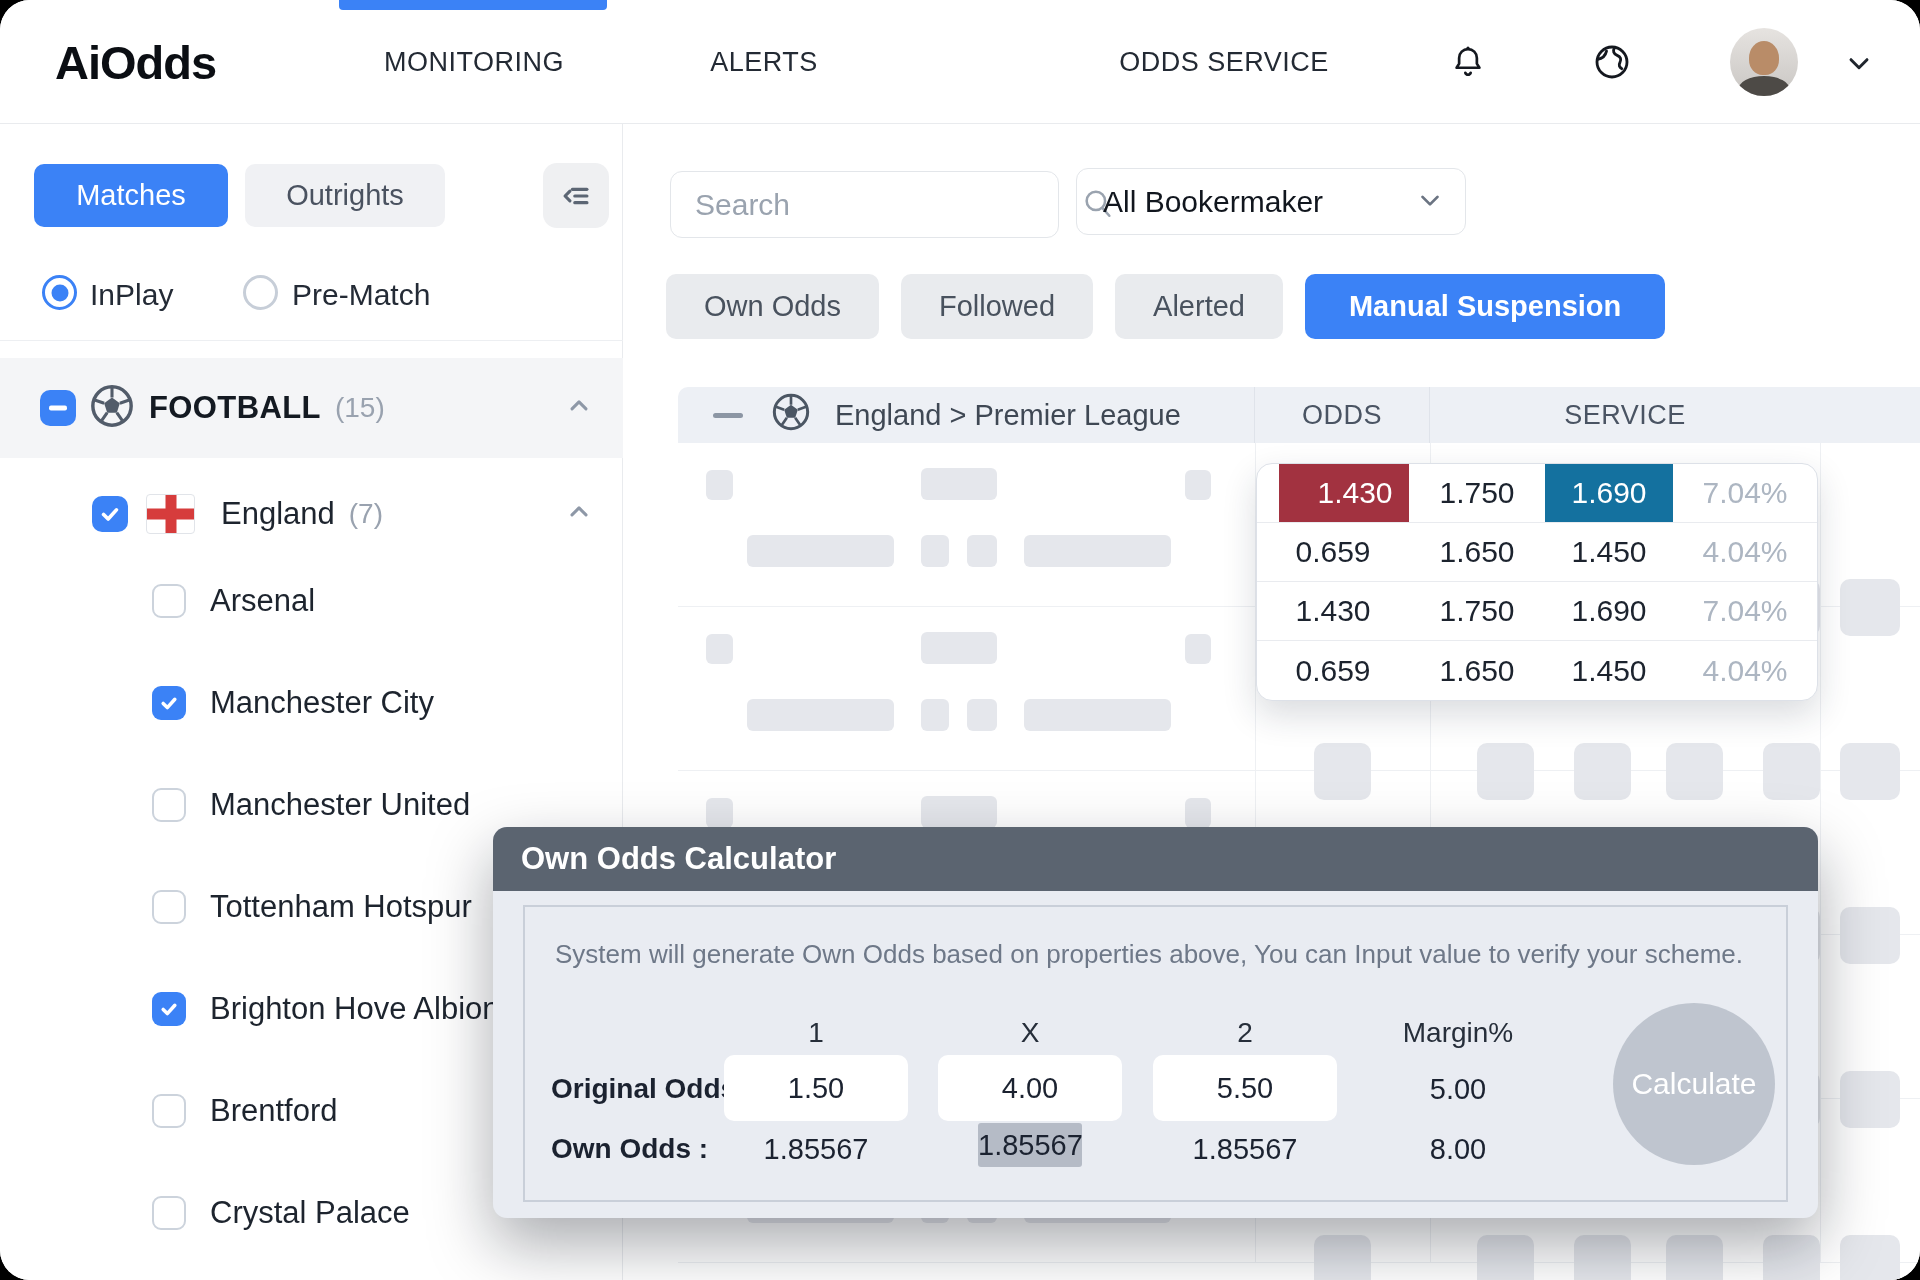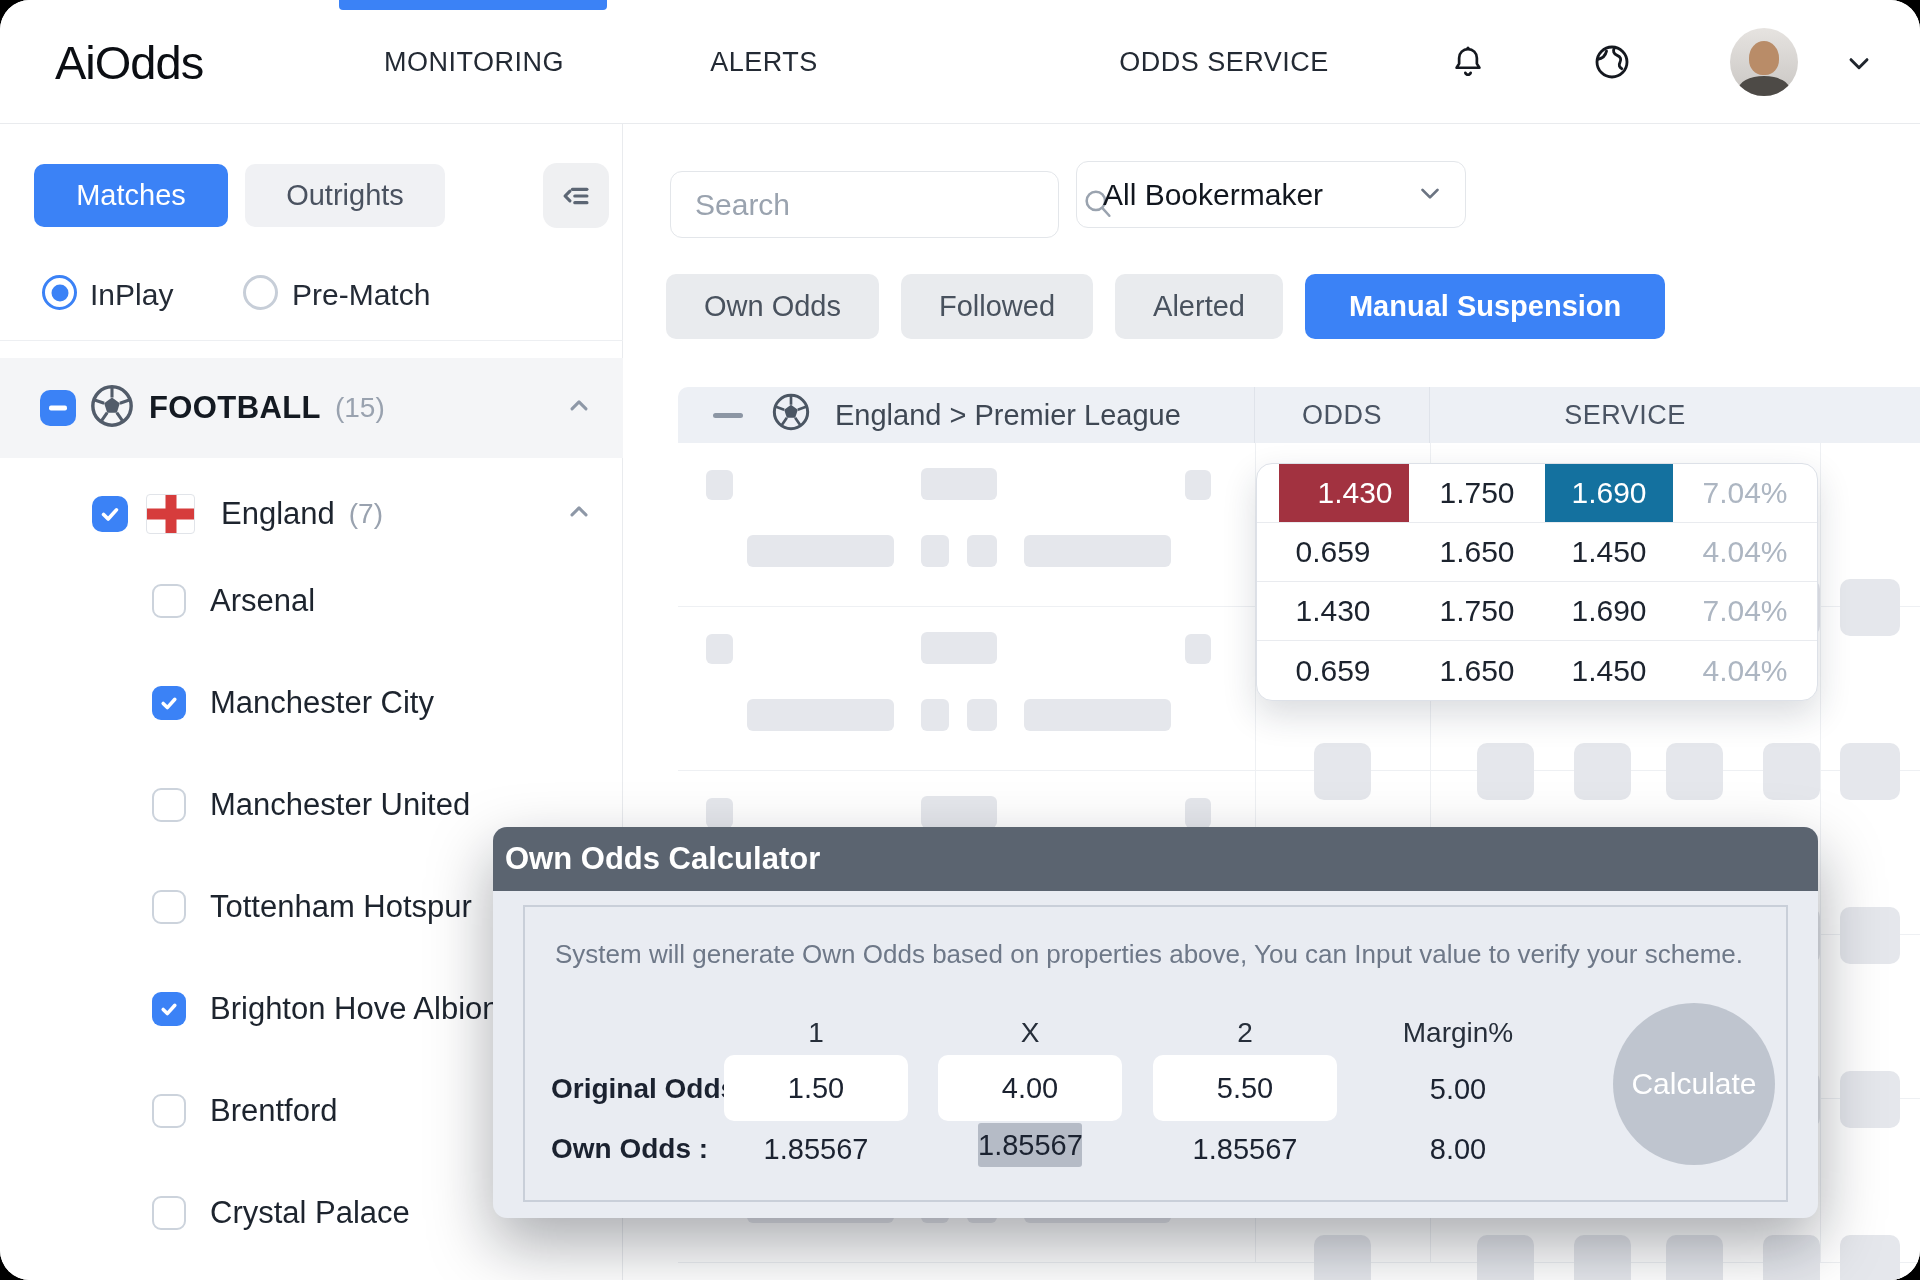--- a/index.html
+++ b/index.html
@@ -4,21 +4,21 @@
 <style>
   * { margin:0; padding:0; box-sizing:border-box; }
   html,body { background:#000; font-family:"Liberation Sans", sans-serif; }
   .app { position:relative; width:1920px; height:1280px; background:#fff;
          border-radius:30px; overflow:hidden; }
 
   
   .navbar { position:absolute; left:0; top:0; width:1920px; height:124px;
             background:#fff; border-bottom:1px solid #e9ebee; z-index:30; }
   .logo { position:absolute; left:55px; top:0; height:124px; display:flex; align-items:center;
-          font-size:47px; font-weight:400; letter-spacing:-1px; color:#0b0e13; }
+          font-size:47px; font-weight:700; letter-spacing:-1px; color:#0b0e13; }
   .nav-tab { position:absolute; top:0; height:124px; display:flex; align-items:center; justify-content:center;
              font-size:27px; font-weight:500; color:#232a34; letter-spacing:.5px; cursor:pointer; }
   .tab-0 { left:372px; width:204px; }
   .tab-1 { left:702px; width:124px; }
   .tab-2 { left:885px; width:126px; }
   .tab-3 { left:1106px; width:236px; }
   .active-bar { position:absolute; left:339px; top:0; width:268px; height:10px;
                 background:#3b82f6; border-radius:0 0 4px 4px; }
   .nav-icon { position:absolute; color:#14181f; }
   .bell { left:1449px; top:44px; width:38px; height:38px; }
@@ -82,21 +82,21 @@
   .row-label { font-size:31px; color:#1d242e; }
 
   
   .main { position:absolute; left:623px; top:124px; width:1297px; height:1156px; background:#fff; }
   .search-box { position:absolute; left:47px; top:47px; width:389px; height:67px;
                 border:1px solid #e3e6ea; border-radius:12px; display:flex; align-items:center; }
   .search-box input { border:none; outline:none; flex:1; margin-left:24px; font-size:30px;
                       color:#343c48; font-family:"Liberation Sans", sans-serif; background:transparent; }
   .search-box input::placeholder { color:#9aa3af; }
   .search-icon { margin-right:22px; color:#9aa3af; flex:0 0 auto; }
-  .select-box { position:absolute; left:453px; top:37px; width:390px; height:67px;
+  .select-box { position:absolute; left:453px; top:44px; width:390px; height:67px;
                 border:1px solid #e3e6ea; border-radius:12px; display:flex; align-items:center;
                 cursor:pointer;gap:28px; }
   .select-box .val { margin-left:26px; font-size:30px; color:#11161e; }
   .select-caret { margin-left:auto; margin-right:20px; color:#6b7482; }
 
   .filters { position:absolute; left:43px; top:150px; height:65px; display:flex; gap:22px; }
   .filter-btn { height:65px; border-radius:10px; background:#e9ebee; color:#49525e; font-size:29px;
                 display:flex; align-items:center; padding:0 38px; cursor:pointer; }
   .filter-btn.active { background:#3b82f6; color:#fff; font-weight:700; padding:0 44px; }
 
@@ -147,21 +147,21 @@
   .oc-row1 .oc-c0 { padding-left:22px; } 
   .oc-red  { background:#a23240; color:#fff; margin-left:22px; width:130px; }
   .oc-blue { background:#14719f; color:#fff; }
   .oc-pct { color:#adb6c2; }
 
   
   .modal { position:absolute; left:493px; top:827px; width:1325px; height:391px; border-radius:14px;
            background:#e9ecf2; box-shadow:0 26px 64px rgba(10,15,25,.35); z-index:100; }
   .modal-header { position:absolute; left:0; top:0; width:100%; height:64px; background:#5b6470;
                   border-radius:14px 14px 0 0; display:flex; align-items:center; }
-  .modal-title { margin-left:12px; color:#fff; font-size:31px; font-weight:700; }
+  .modal-title { margin-left:28px; color:#fff; font-size:31px; font-weight:700; }
   .modal-panel { position:absolute; left:30px; right:30px; top:78px; bottom:16px;
                  border:2px solid #c9cfd9; }
   .modal-msg { position:absolute; left:62px; top:112px; font-size:26px; color:#6e7888; }
   .m-colhead { position:absolute; top:190px; height:32px; font-size:28px; color:#262e3a;
                text-align:center; line-height:32px; }
   .m-h0 { left:293px; width:60px; } .m-h1 { left:507px; width:60px; }
   .m-h2 { left:722px; width:60px; } .m-h3 { left:895px; width:140px; }
   .m-label { position:absolute; left:58px; font-size:28px; font-weight:700; color:#1b2230; }
   .m-input { position:absolute; top:228px; width:184px; height:66px; border:none; border-radius:10px;
              background:#fff; text-align:center; font-size:29px; color:#1b2230; outline:none;

